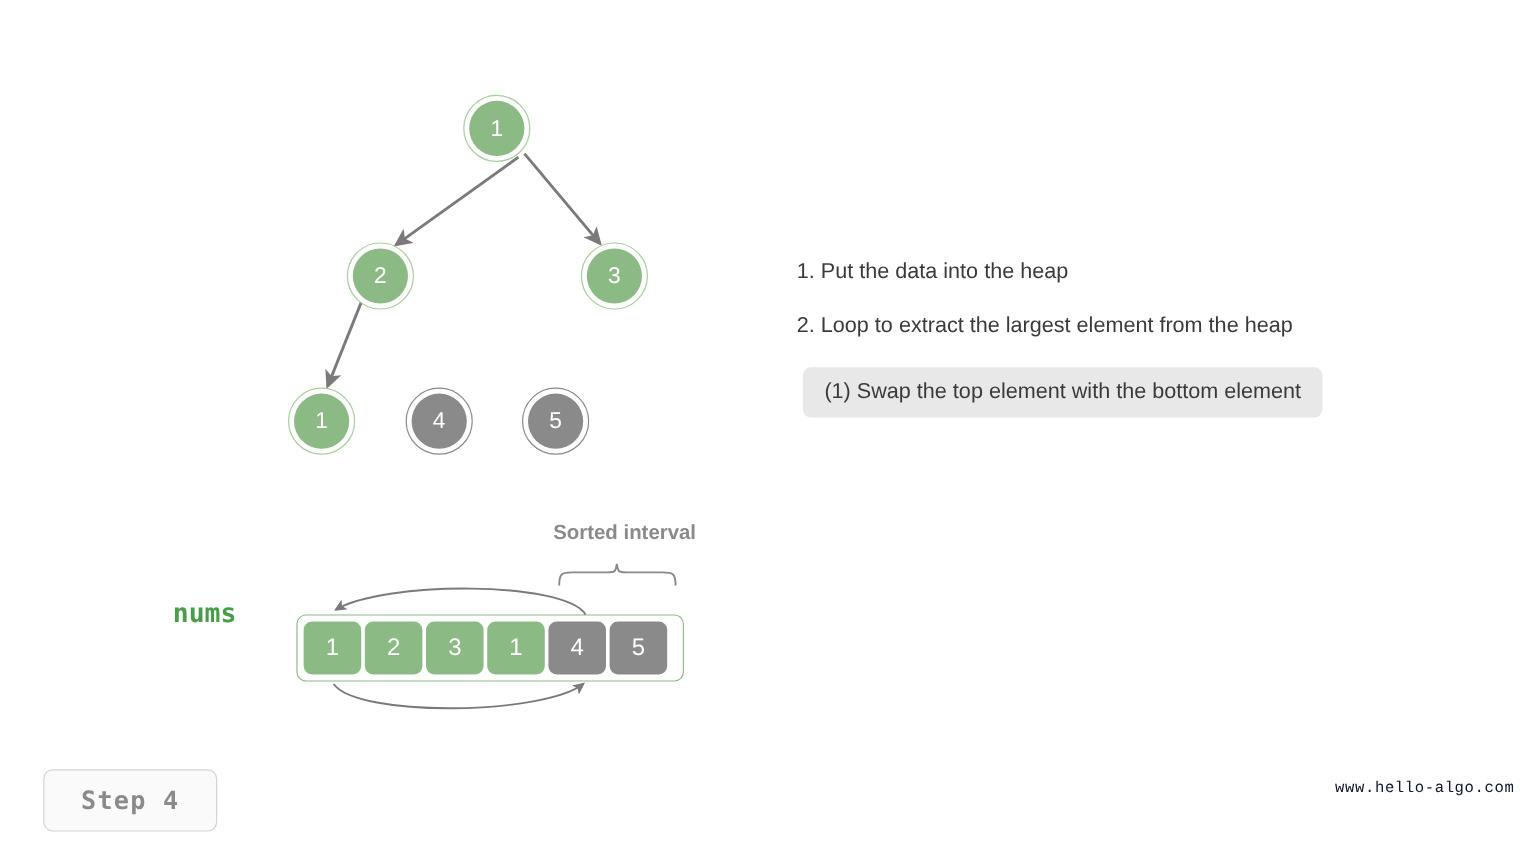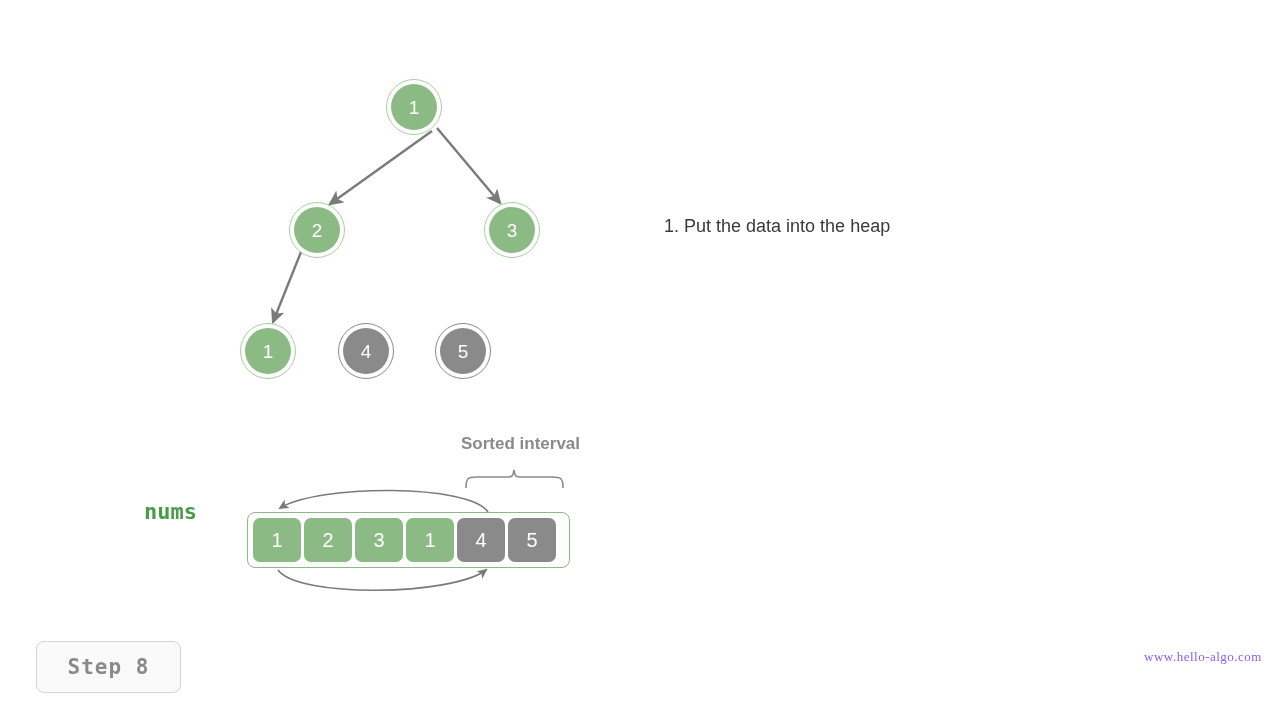--- a/index.html
+++ b/index.html
@@ -171,23 +171,23 @@
     font-family: "DejaVu Sans Mono", "Liberation Mono", monospace;
     font-size: 21px;
     font-weight: bold;
     color: #8a8a8a;
     letter-spacing: 1px;
   }
   #watermark {
     position: absolute;
     right: 18px;
     top: 649px;
-    font-family: Liberation Serif, serif;
+    font-family: Liberation Mono, monospace;
     font-size: 13px;
-    color: #8b5cf6;
+    color: #0f172a;
     letter-spacing: 0.5px;
   }
 </style>
 </head>
 <body>
 
 <div id="stage">
 
   <div id="tree-area">
     <svg class="tree-svg" viewBox="0 0 640 420">
@@ -253,18 +253,20 @@
              C515,476 515,477 522,477
              L552,477 C561,477 563,478 563,488" fill="none" stroke="#8a8a8a" stroke-width="1.6"></path>
 
     <path d="M488,512 C470,484 320,484 280,508" fill="none" stroke="#7a7a7a" stroke-width="1.6" marker-end="url(#ah2)"></path>
 
     <path d="M278,570 C298,598 452,596 486,570" fill="none" stroke="#7a7a7a" stroke-width="1.6" marker-end="url(#ah2)"></path>
   </svg>
 
   <div id="panel">
     <div class="step-line">1. Put the data into the heap</div>
+    <div class="step-line">2. Loop to extract the largest element from the heap</div>
+    <div id="substep">(1) Swap the top element with the bottom element</div>
   </div>
 
-  <div id="step-badge">Step 8</div>
+  <div id="step-badge">Step 4</div>
   <div id="watermark">www.hello-algo.com</div>
 
 </div>
 
 </body></html>

